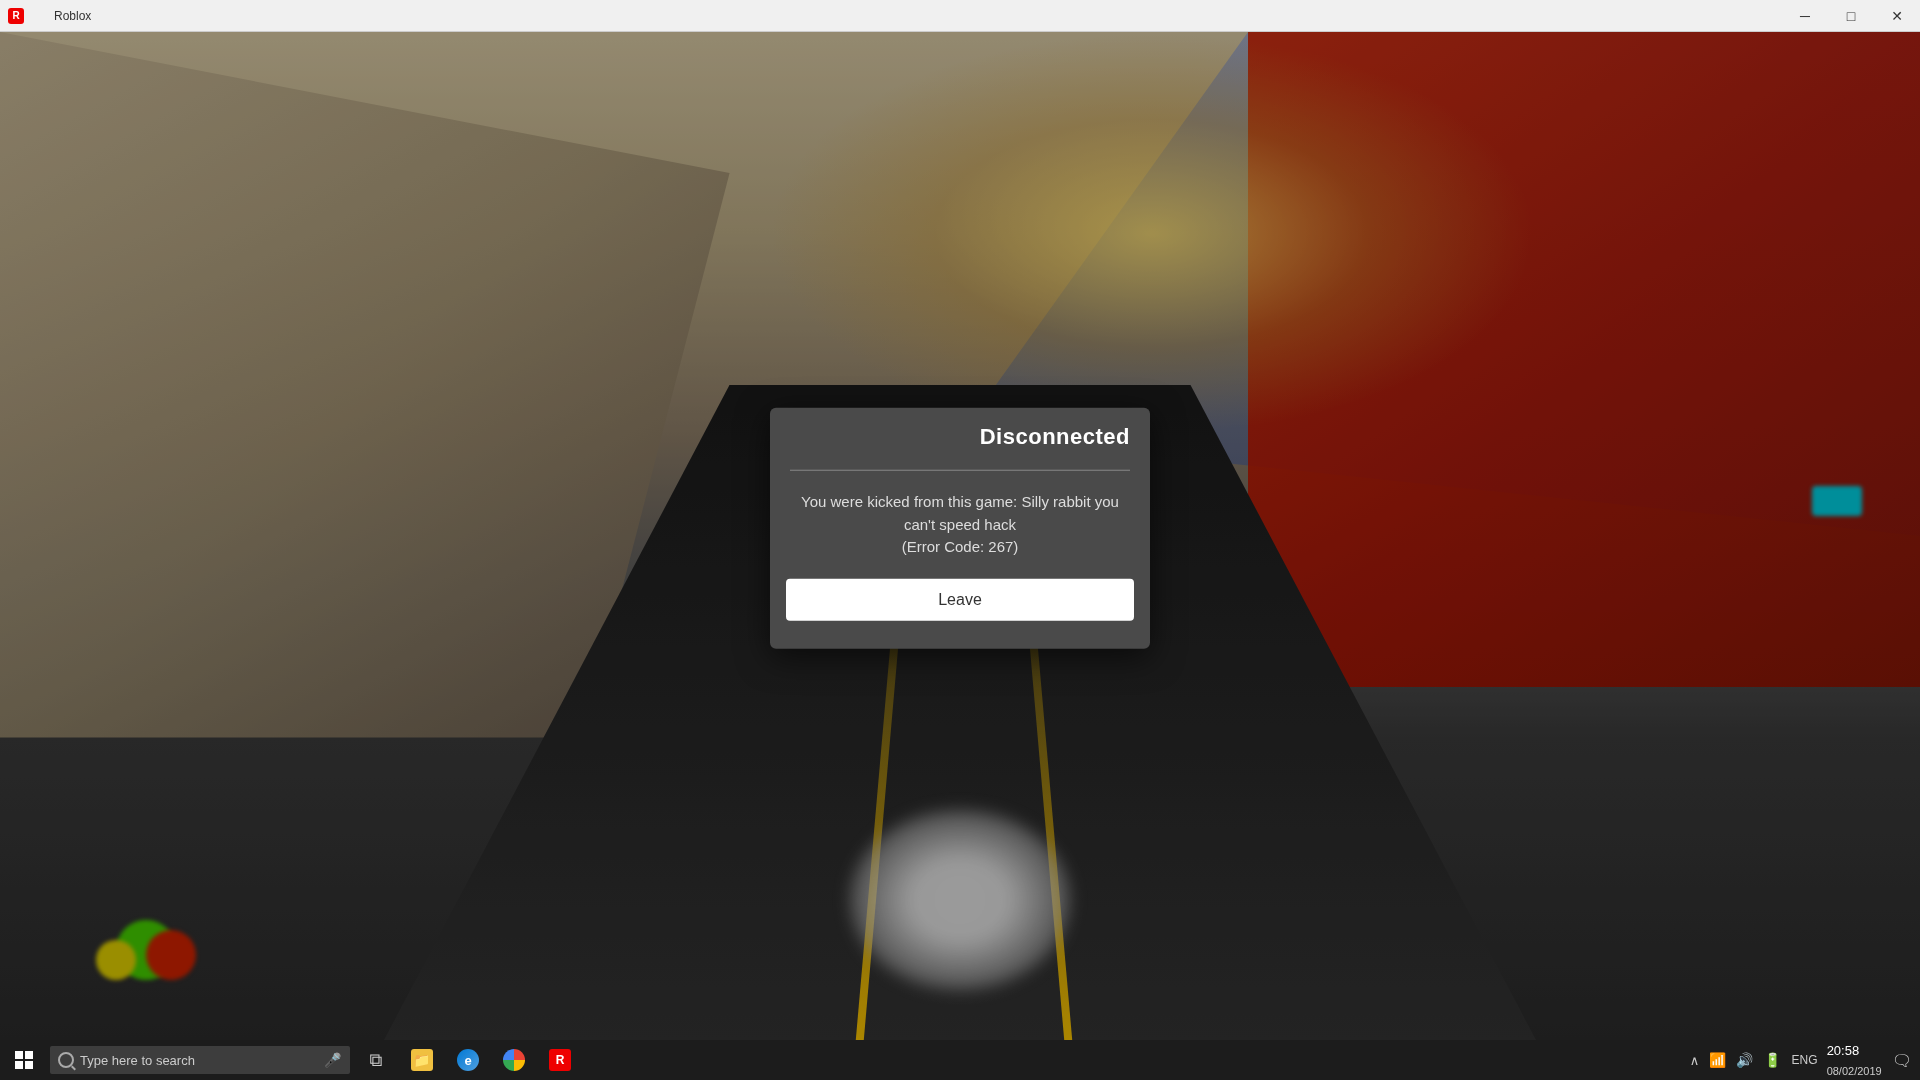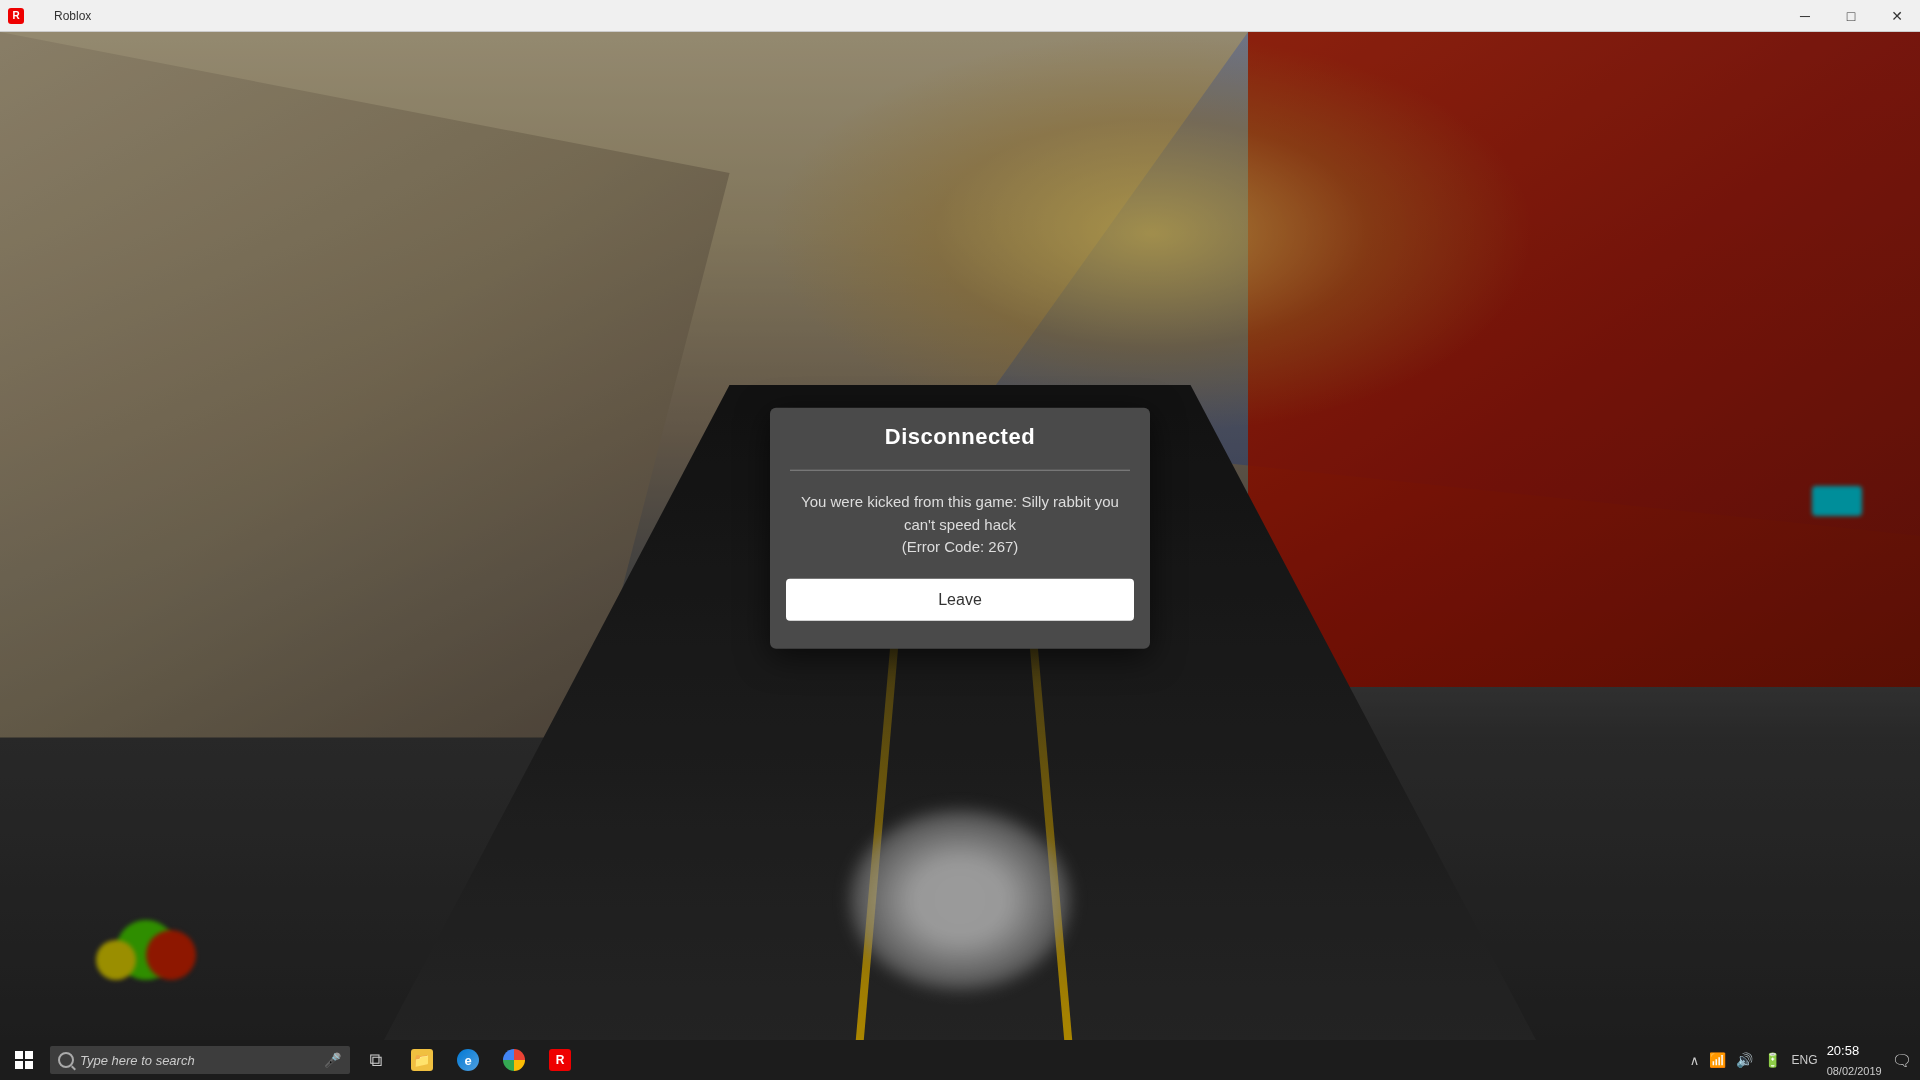--- a/index.html
+++ b/index.html
@@ -228,21 +228,21 @@
       width: 380px;
       background: #4a4a4a;
       border-radius: 6px;
       z-index: 200;
       overflow: hidden;
       box-shadow: 0 8px 32px rgba(0,0,0,0.6);
     }
 
     #dialog-header {
       padding: 16px 20px 20px;
-      text-align: center;
+      text-align: right;
     }
     #dialog-title {
       font-size: 22px;
       font-weight: 600;
       color: #ffffff;
       letter-spacing: 0.5px;
     }
     #dialog-divider {
       height: 1px;
       background: #888;
@@ -331,21 +331,20 @@
       width: 5px;
       height: 2px;
       background: #aaa;
       bottom: -3px;
       right: -4px;
       transform: rotate(45deg);
     }
     #search-placeholder {
       color: #ccc;
       font-size: 13px;
-      font-style: italic;
     }
     #mic-icon {
       margin-left: auto;
       color: #aaa;
       font-size: 14px;
     }
 
     #taskbar-icons {
       display: flex;
       align-items: center;

